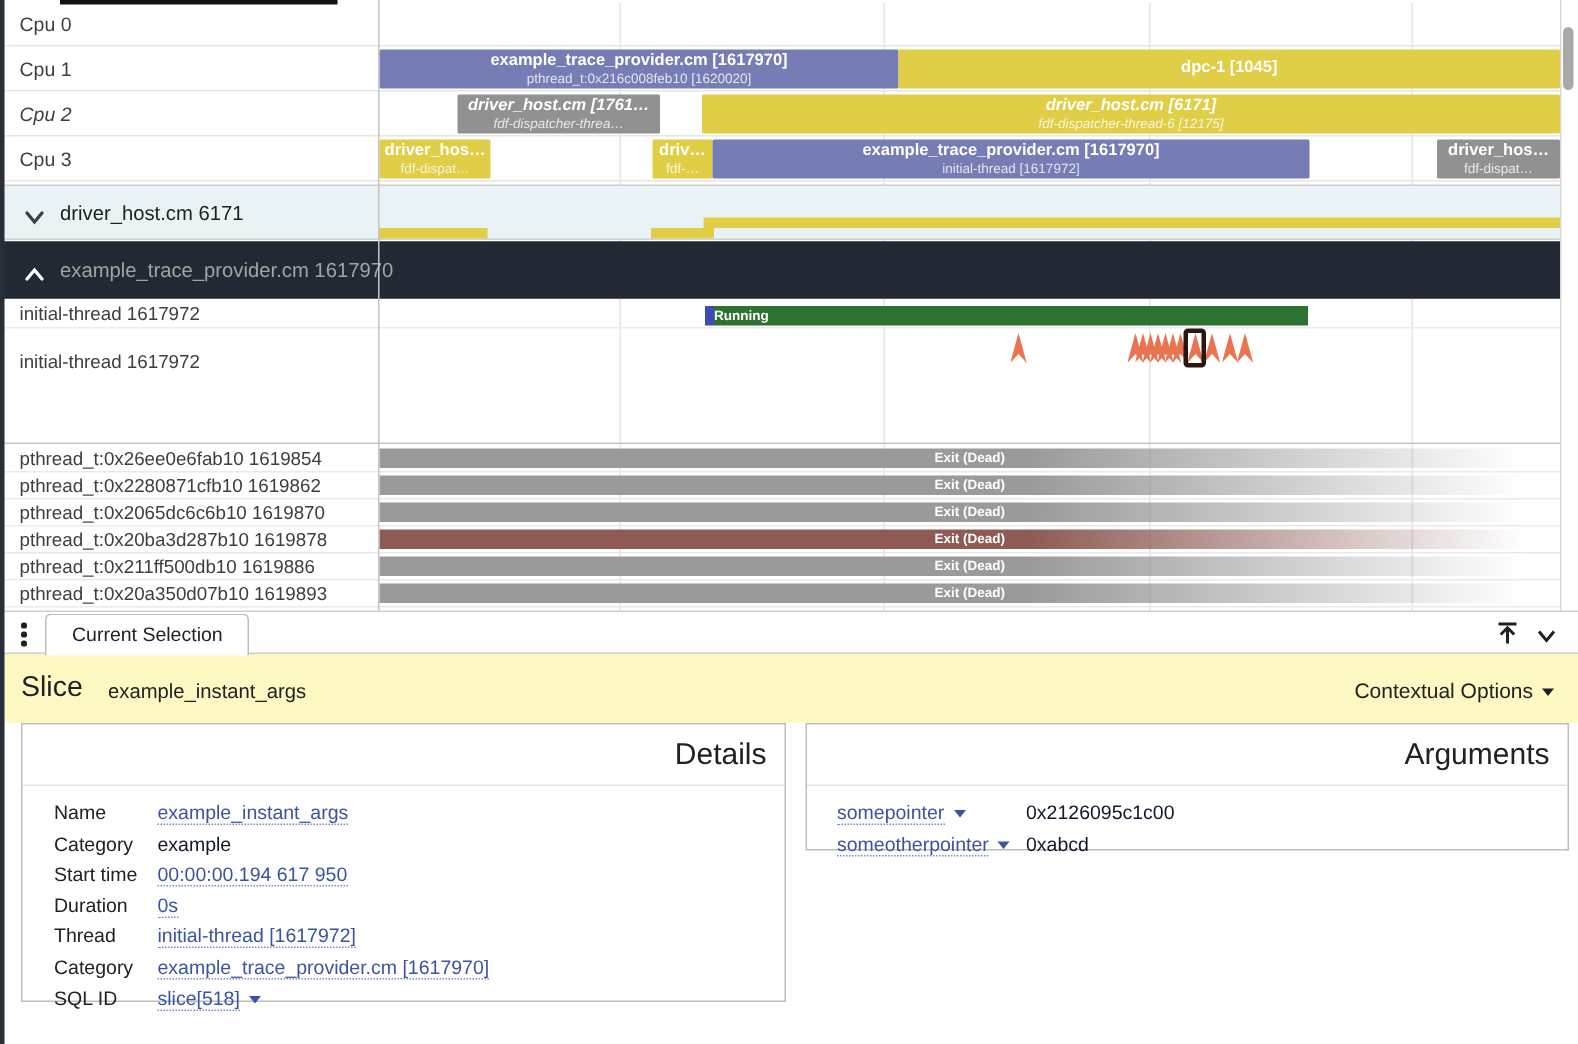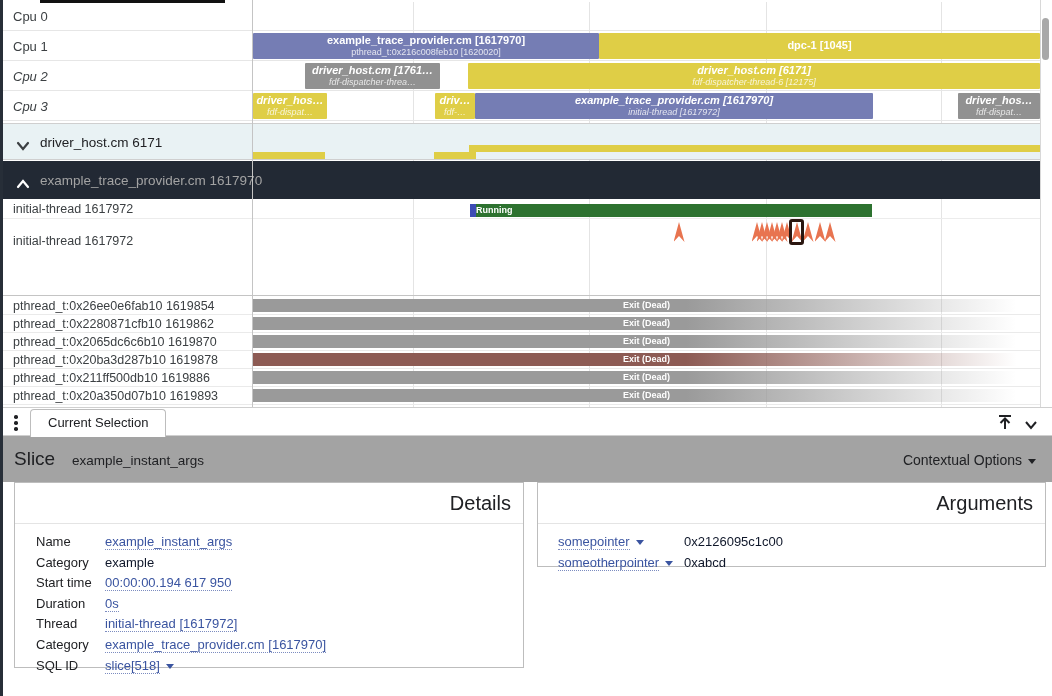--- a/index.html
+++ b/index.html
@@ -57,21 +57,21 @@
   .tabbar { position:absolute; left:0; top:0; width:1052px; height:28px; background:#fff; border-bottom:1px solid #cfcfcf; }
   .kebab { position:absolute; left:14px; top:7px; width:4px; height:16px; }
   .kebab i { display:block; width:3.5px; height:3.5px; border-radius:50%; background:#202124; margin-bottom:2.5px; }
   .tab {
     position:absolute; left:30px; top:1px; height:28px; background:#fff;
     border:1px solid #bdbdbd; border-bottom:none; border-radius:4px 4px 0 0;
     padding:0 17px; line-height:25px; font-size:13px; color:#202124; z-index:3;
   }
   .panel-btn { position:absolute; top:5px; width:20px; height:20px; cursor:pointer; }
 
-  .title-row { position:absolute; left:0; top:28px; width:1052px; height:46px; background:#a3a3a3; }
+  .title-row { position:absolute; left:0; top:28px; width:1052px; height:46px; background:#fef9c3; }
   .slice-title { position:absolute; left:14px; top:12px; font-size:19px; font-weight:500; color:#202124; }
   .slice-subtitle { position:absolute; left:72px; top:17px; font-size:13.5px; color:#202124; }
   .ctx-options { position:absolute; right:16px; top:16px; font-size:14px; color:#202124; cursor:pointer; white-space:nowrap;}
 
   .card { position:absolute; border:1px solid #bdbdbd; background:#fff; }
   #details-card { left:14px; top:74px; width:510px; height:186px; }
   #args-card { left:537px; top:74px; width:509px; height:85px; }
   .card-header { padding:9px 12px 8px 12px; font-size:20px; color:#202124; border-bottom:1px solid #e4e4e4;text-align:right; }
   .kv-body { padding:8px 10px 8px 21px; }
   .kv-row { display:grid; grid-template-columns:69px 1fr; font-size:13px; line-height:20.6px; }
@@ -116,21 +116,21 @@
           <div class="track-label">Cpu 2</div>
           <div class="slice" style="left: 305px; width: 135px; background: rgb(145, 145, 145);">
             <span class="t">driver_host.cm [1761…</span>
             <span class="s">fdf-dispatcher-threa…</span>
           </div>
           <div class="slice" style="left: 468px; width: 572px; background: rgb(223, 206, 70);">
             <span class="t">driver_host.cm [6171]</span>
             <span class="s">fdf-dispatcher-thread-6 [12175]</span>
           </div>
         </div>
-        <div class="trackrow" style="top: 91px; height: 30px; font-style: italic;">
+        <div class="trackrow" style="top: 91px; height: 30px;">
           <div class="track-label">Cpu 3</div>
           <div class="slice" style="left: 253px; width: 74px; background: rgb(223, 206, 70);">
             <span class="t">driver_hos…</span>
             <span class="s">fdf-dispat…</span>
           </div>
           <div class="slice" style="left: 435px; width: 40px; background: rgb(223, 206, 70);">
             <span class="t">driv…</span>
             <span class="s">fdf-…</span>
           </div>
           <div class="slice" style="left: 475px; width: 398px; background: rgb(117, 125, 180);">

